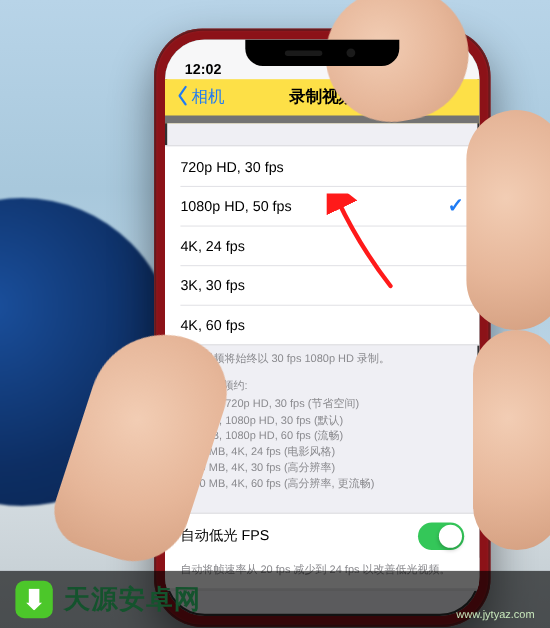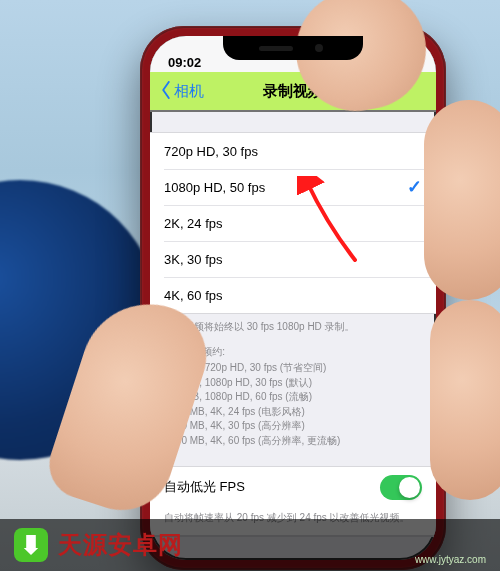--- a/index.html
+++ b/index.html
@@ -60,22 +60,22 @@
   .statusbar {
     height: 36px; display: flex; align-items: flex-end; padding: 0 18px 2px;
     font-size: 13px; font-weight: 600; background:#f7f7f8;
   }
   .statusbar .time { width: 54px; }
   .statusbar .spacer { flex: 1; }
   .status-icons { display:flex; gap:4px; align-items:center; }
 
   
   .navhdr {
-    height: 40px; background: #bef264;
-    border-bottom: 2px solid #737373;
+    height: 40px; background: #fde047;
+    border-bottom: 7px solid #737373;
     display: flex; align-items: center; position: relative;
     padding: 0 10px;
   }
   .navback {
     display: flex; align-items: center; color: #207bf3; font-size: 15px; gap:2px;
   }
   .navtitle {
     position: absolute; left: 0; right: 0; text-align: center;
     font-size: 15px; font-weight: 600; color:#000;
     pointer-events: none;
@@ -150,42 +150,42 @@
   .wm-logo {
     width:34px; height:34px; border-radius:8px;
     background:#4cc72a;
     display:flex; align-items:center; justify-content:center;
     position:relative;
   }
   .wm-logo::before{
     content:""; width:16px; height:20px; background:#fff;
     clip-path: polygon(20% 0,80% 0,80% 65%,95% 65%,50% 100%,5% 65%,20% 65%);
   }
-  .wm-text { color:#b91c1c; font-size:24px; font-weight:700; letter-spacing:1px; flex:1; }
+  .wm-text { color:#14532d; font-size:24px; font-weight:700; letter-spacing:1px; flex:1; }
   .wm-url { color:#c8e8bc; font-size:10px; align-self:flex-end; padding-bottom:6px; }
 
   .chevL{display:inline-block;transform:scaleX(.7);}
 
 </style>
 </head>
 <body>
 
 <div class="bg-desk"></div>
 <div class="bg-plate"></div>
 
 <div class="hand finger1"></div>
 <div class="hand finger2"></div>
 <div class="hand finger3"></div>
 
 <div class="phone">
   <div class="screen">
     <div class="notch"></div>
 
     <div class="statusbar">
-      <span class="time">09:02</span>
+      <span class="time">12:02</span>
       <span class="spacer"></span>
       <span class="status-icons">
         <svg width="16" height="10" viewBox="0 0 16 10">
             <rect x="0" y="7" width="3" height="3" fill="#000"></rect>
             <rect x="4" y="5" width="3" height="5" fill="#000"></rect>
             <rect x="8" y="3" width="3" height="7" fill="#000"></rect>
             <rect x="12" y="1" width="3" height="9" fill="#000"></rect>
           </svg>
         <svg width="15" height="11" viewBox="0 0 15 11">
             <path d="M7.5 9.5a1.3 1.3 0 100 2.6 1.3 1.3 0 000-2.6zM4 6.8a5 5 0 017 0l-1.3 1.3a3.2 3.2 0 00-4.5 0zM1.2 4a9 9 0 0112.6 0L12.5 5.3a7.2 7.2 0 00-10 0z" fill="#000"></path>
@@ -214,21 +214,21 @@
 
       <div class="group top">
         <div class="row">
           <span class="label">720p HD, 30 fps</span>
         </div>
         <div class="row">
           <span class="label">1080p HD, 50 fps</span>
           <span class="check">✓</span>
         </div>
         <div class="row">
-          <span class="label">2K, 24 fps</span>
+          <span class="label">4K, 24 fps</span>
         </div>
         <div class="row">
           <span class="label">3K, 30 fps</span>
         </div>
         <div class="row">
           <span class="label">4K, 60 fps</span>
         </div>
       </div>
 
       <div class="footer-note">快录视频将始终以 30 fps 1080p HD 录制。</div>

